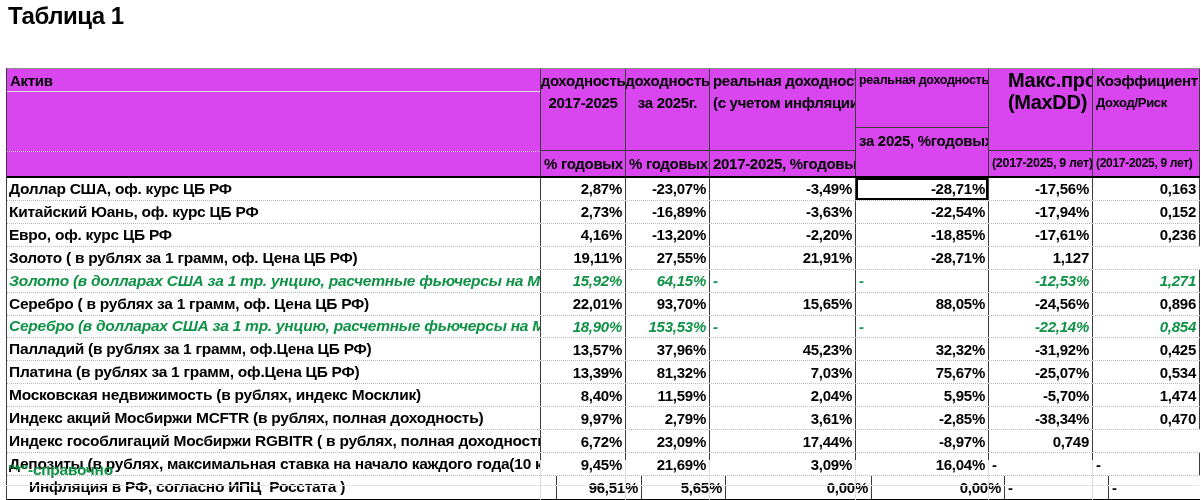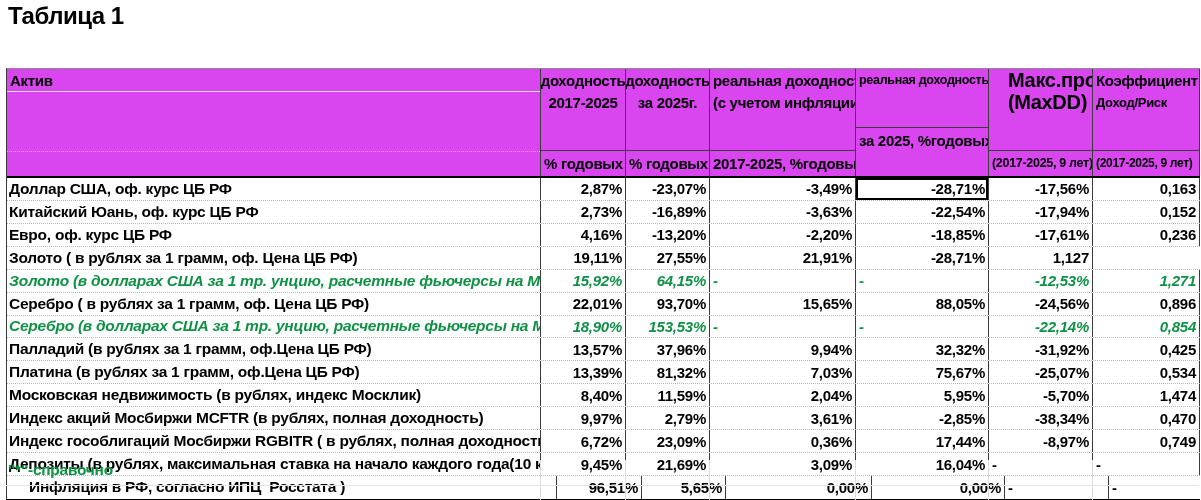--- a/index.html
+++ b/index.html
@@ -144,21 +144,21 @@
           <div class="cell val">153,53%</div>
           <div class="cell val dash">-</div>
           <div class="cell val dash">-</div>
           <div class="cell val">-22,14%</div>
           <div class="cell val">0,854</div>
         </div>
         <div class="grid row">
           <div class="cell label">Палладий (в рублях за 1 грамм, оф.Цена ЦБ РФ)</div>
           <div class="cell val">13,57%</div>
           <div class="cell val">37,96%</div>
-          <div class="cell val">9,94%</div>
+          <div class="cell val">45,23%</div>
           <div class="cell val">32,32%</div>
           <div class="cell val">-31,92%</div>
           <div class="cell val">0,425</div>
         </div>
         <div class="grid row">
           <div class="cell label">Платина (в рублях за 1 грамм, оф.Цена ЦБ РФ)</div>
           <div class="cell val">13,39%</div>
           <div class="cell val">81,32%</div>
           <div class="cell val">7,03%</div>
           <div class="cell val">75,67%</div>
@@ -180,21 +180,20 @@
           <div class="cell val">2,79%</div>
           <div class="cell val">3,61%</div>
           <div class="cell val">-2,85%</div>
           <div class="cell val">-38,34%</div>
           <div class="cell val">0,470</div>
         </div>
         <div class="grid row">
           <div class="cell label">Индекс гособлигаций Мосбиржи RGBITR ( в рублях, полная доходность)</div>
           <div class="cell val">6,72%</div>
           <div class="cell val">23,09%</div>
-          <div class="cell val">0,36%</div>
           <div class="cell val">17,44%</div>
           <div class="cell val">-8,97%</div>
           <div class="cell val">0,749</div>
         </div>
         <div class="grid row">
           <div class="cell label">Депозиты (в рублях, максимальная ставка на начало каждого года(10 крупнейш</div>
           <div class="cell val">9,45%</div>
           <div class="cell val">21,69%</div>
           <div class="cell val">3,09%</div>
           <div class="cell val">16,04%</div>

